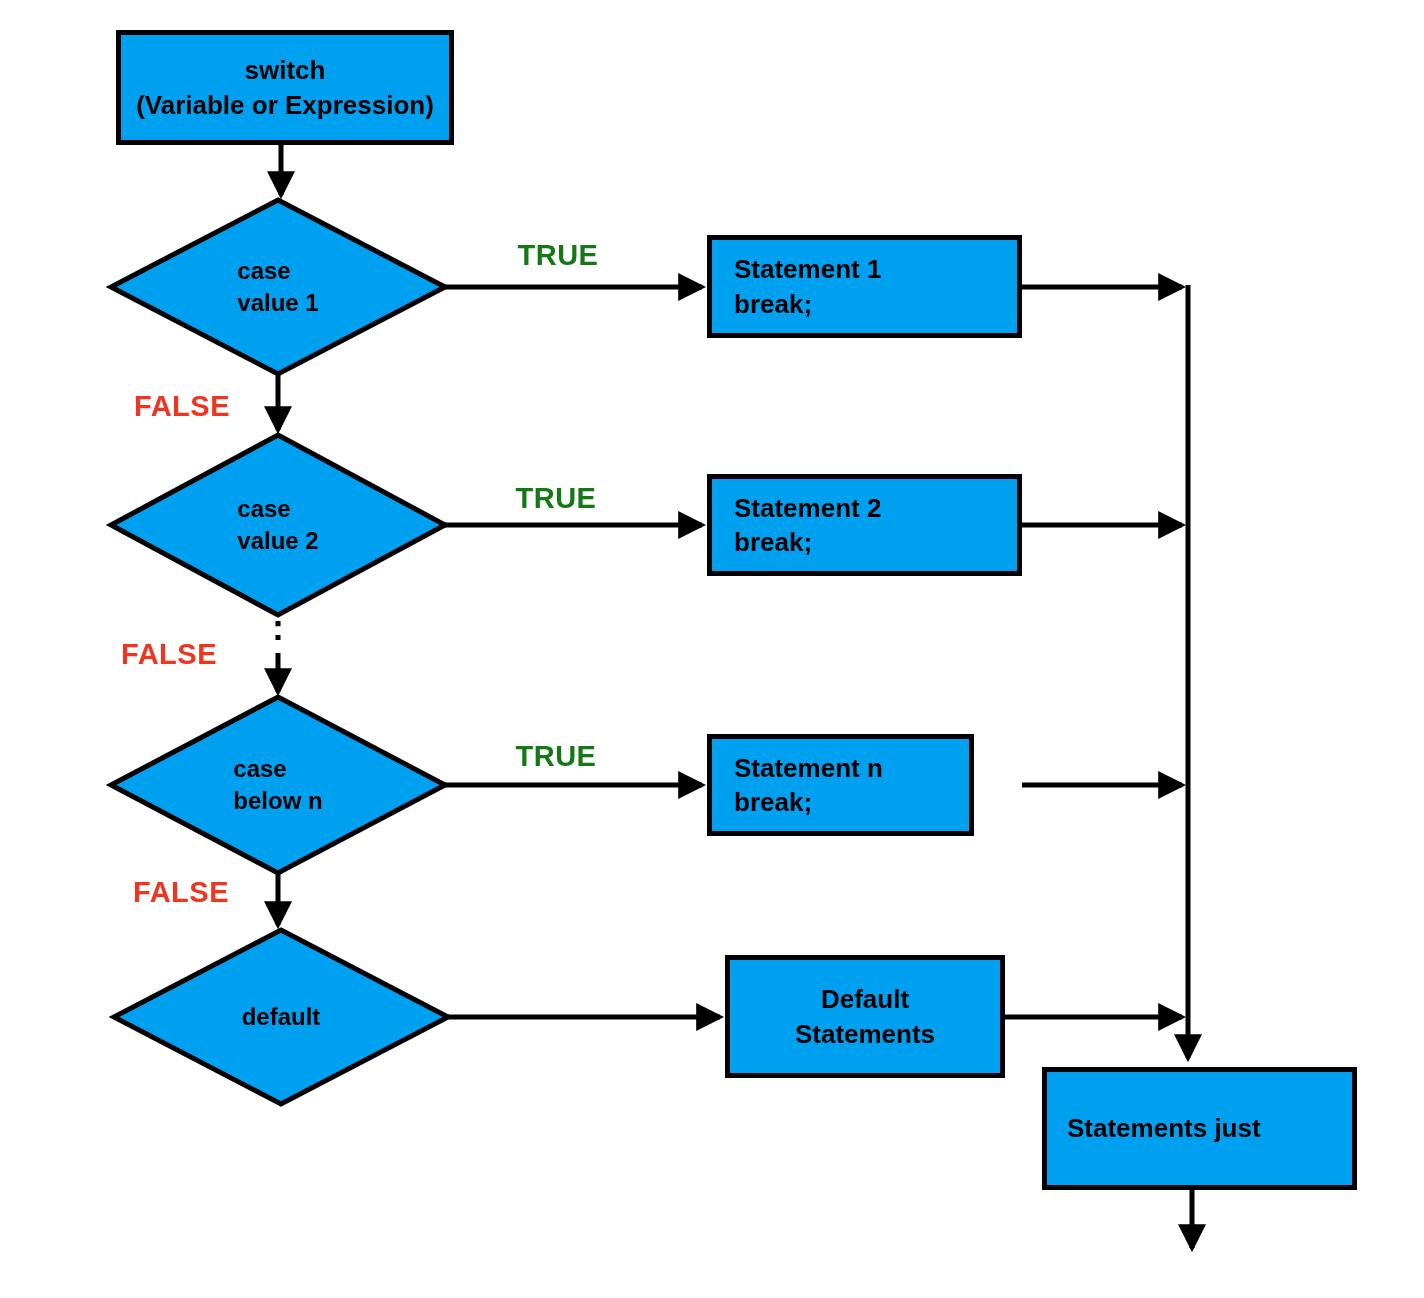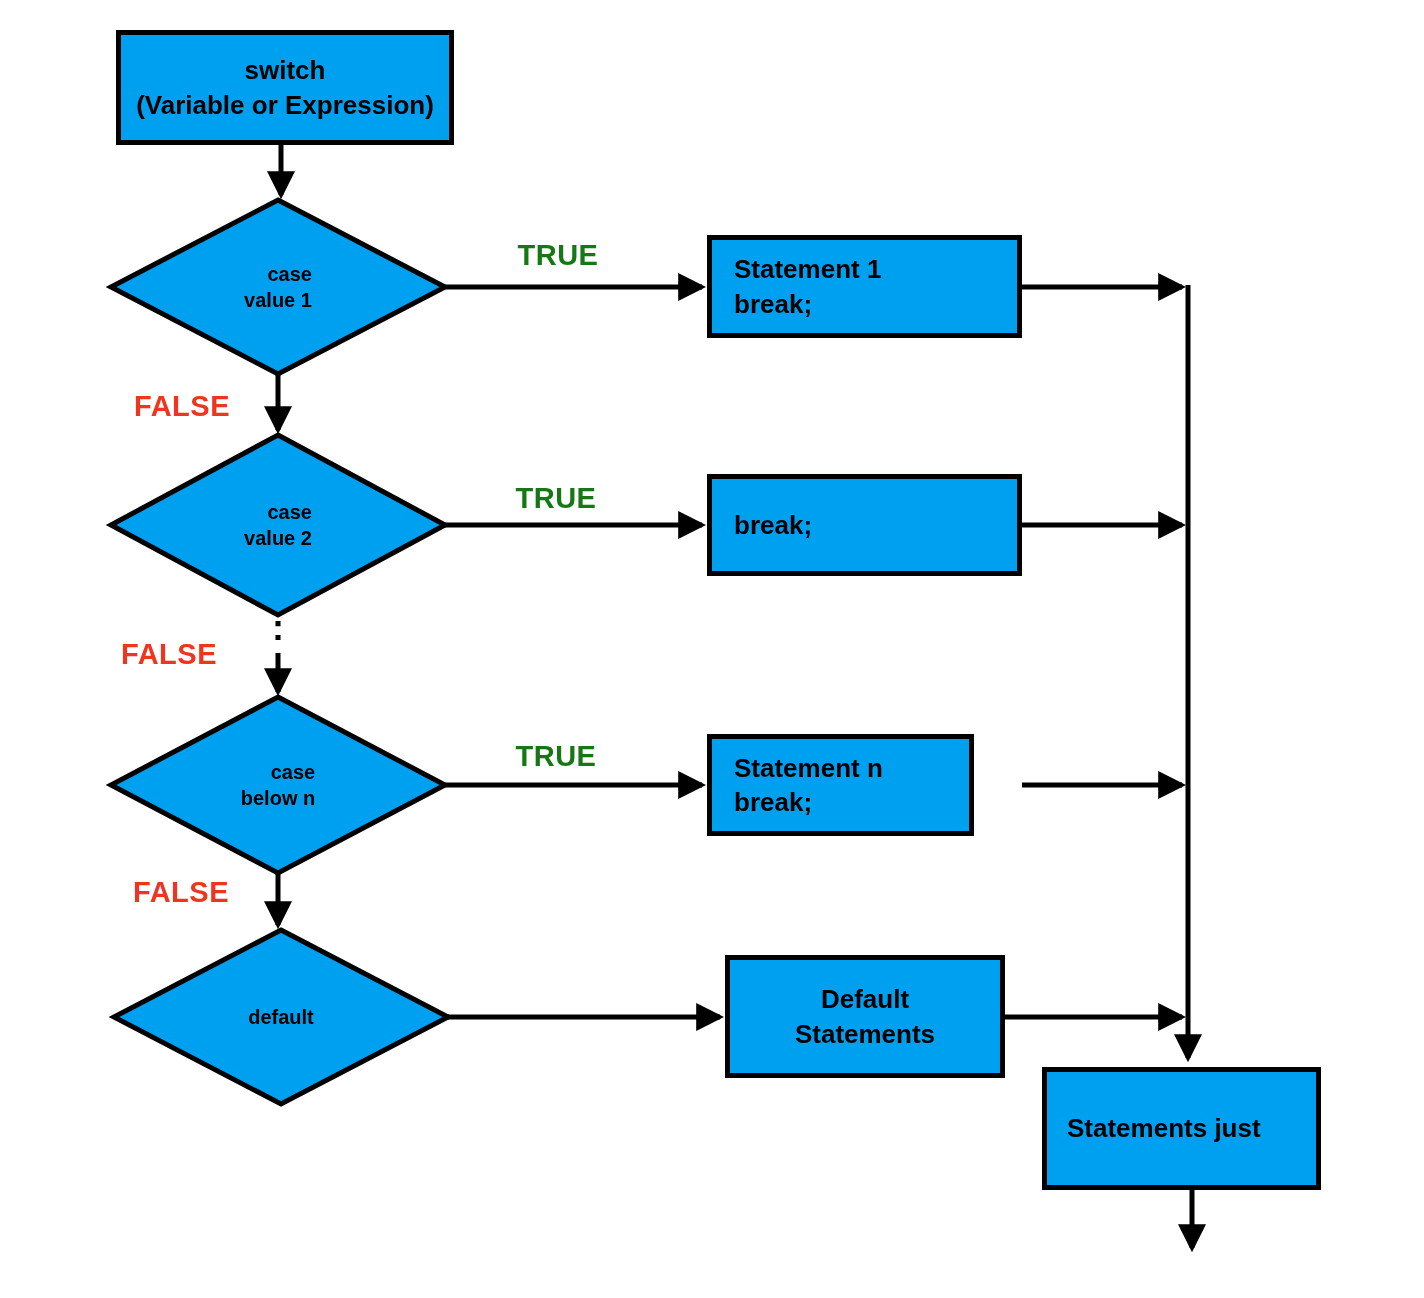--- a/index.html
+++ b/index.html
@@ -24,22 +24,22 @@
     font-size:26px;
     line-height:1.32;
   }
   .node span, .dlabel span{display:block;}
   .node.center{align-items:center;text-align:center;}
   .node.leftpad{padding-left:22px;}
   .node.endpad{padding-left:20px;}
   .dlabel{
     position:absolute;
     transform:translate(-50%,-50%);
-    text-align:right;
-    font-size:20px;
+    text-align:left;
+    font-size:24px;
     line-height:1.32;
     white-space:nowrap;
   }
   .flag{
     position:absolute;
     transform:translate(-50%,-50%);
     font-size:29px;
     letter-spacing:.5px;
     white-space:nowrap;
   }
@@ -122,32 +122,33 @@
   </div>
   <div class="dlabel" style="left:281px;top:1017px;">
     <span>default</span>
   </div>
 
   <div class="node leftpad" style="left:707px;top:235px;width:315px;height:103px;">
     <span>Statement 1</span>
     <span>break;</span>
   </div>
   <div class="node leftpad" style="left:707px;top:474px;width:315px;height:102px;">
+    <span>Statement 2</span>
     <span>break;</span>
   </div>
   <div class="node leftpad" style="left:707px;top:734px;width:267px;height:102px;">
     <span>Statement n</span>
     <span>break;</span>
   </div>
   <div class="node center" style="left:725px;top:955px;width:280px;height:123px;">
     <span>Default</span>
     <span>Statements</span>
   </div>
 
-  <div class="node endpad" style="left:1042px;top:1067px;width:279px;height:123px;">
+  <div class="node endpad" style="left:1042px;top:1067px;width:315px;height:123px;">
     <span>Statements just</span>
   </div>
 
   <div class="flag true" style="left:558px;top:255px;">TRUE</div>
   <div class="flag true" style="left:556px;top:498px;">TRUE</div>
   <div class="flag true" style="left:556px;top:756px;">TRUE</div>
   <div class="flag false" style="left:182px;top:406px;">FALSE</div>
   <div class="flag false" style="left:169px;top:654px;">FALSE</div>
   <div class="flag false" style="left:181px;top:892px;">FALSE</div>
 

